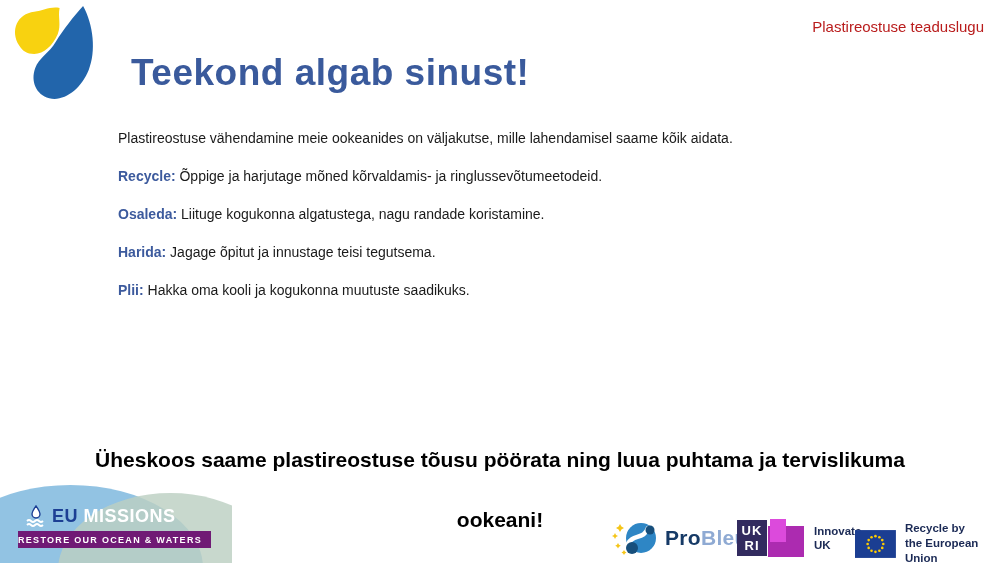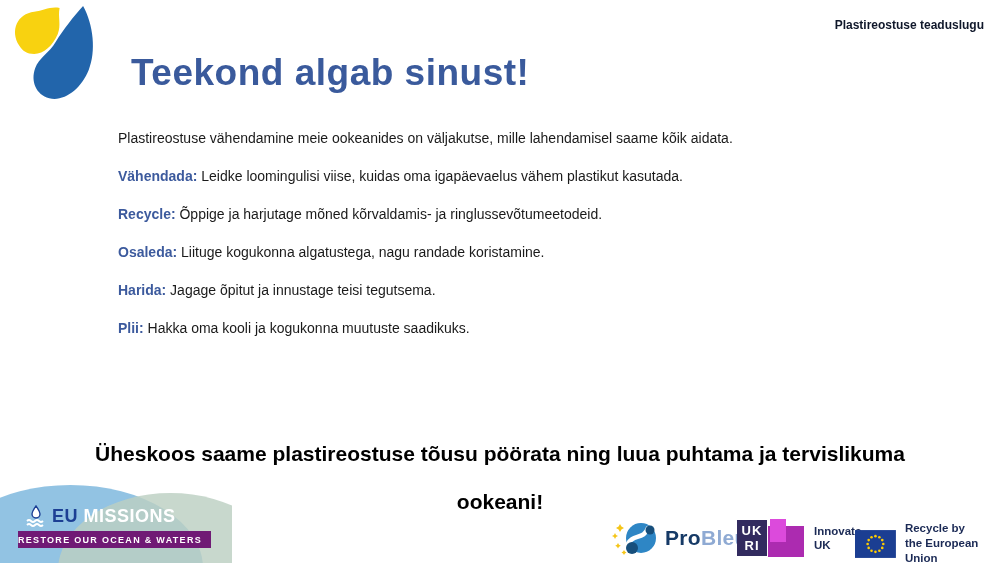--- a/index.html
+++ b/index.html
@@ -5,39 +5,39 @@
   html,body { margin:0; padding:0; background:#e8e8e8; }
   .slide {
     position:relative; width:1000px; height:563px; background:#ffffff;
     font-family:"Liberation Sans", sans-serif; overflow:hidden; margin:0 auto;
   }
   
   .journey-logo { position:absolute; left:6px; top:4px; }
   
   .corner-label {
     position:absolute; top:18px; right:16px;
-    font-size:12px; font-weight:bold; color:#0f172a;
+    font-size:15px; font-weight:normal; color:#b91c1c;
   }
   
   .title {
     position:absolute; left:119px; top:40px; margin:12px;
     font-size:37px; font-weight:bold; color:#3A5A9C; letter-spacing:0.5px;
   }
   
   .body {
     position:absolute; left:118px; top:119px; width:835px;
     font-size:14px; line-height:38px; color:#1a1a1a;
   }
   .body p { margin:0; }
   .step-label { color:#3C5A9D; font-weight:bold; }
   
   .conclusion {
     position:absolute; top:430px; left:50%; transform:translateX(-50%);
     width:880px; text-align:center;
-    font-size:21px; font-weight:bold; color:#000; line-height:48px;
+    font-size:21px; font-weight:bold; color:#000; line-height:60px;
   }
   
   .eu-missions {
     position:absolute; left:0; bottom:0; width:232px; height:82px; overflow:hidden;
   }
   .wave-blue {
     position:absolute; left:-62px; top:4px; width:265px; height:165px;
     background:#8CC0E1; border-radius:50%; opacity:0.95;
   }
   .wave-green {
@@ -85,21 +85,20 @@
     <path fill="#F8D210" d="M14,44 C4,28 12,10 30,8 C40,7 47,2 57,4 C55,14 59,22 55,32 C50,44 40,53 30,53 C22,53 18,50 14,44 Z"></path>
     <path fill="#2265AB" d="M82,2 C93,22 96,50 88,70 C80,90 62,104 46,100 C32,96 26,82 31,68 C35,57 46,52 53,40 C61,27 72,13 82,2 Z"></path>
   </svg>
 
   <div class="corner-label">Plastireostuse teaduslugu</div>
 
   <h1 class="title">Teekond algab sinust!</h1>
 
   <div class="body">
     <p>Plastireostuse vähendamine meie ookeanides on väljakutse, mille lahendamisel saame kõik aidata.</p>
-    <p><span class="step-label">Vähendada:</span><span> Leidke loomingulisi viise, kuidas oma igapäevaelus vähem plastikut kasutada.</span></p>
     <p><span class="step-label">Recycle:</span><span> Õppige ja harjutage mõned kõrvaldamis- ja ringlussevõtumeetodeid.</span></p>
     <p><span class="step-label">Osaleda:</span><span> Liituge kogukonna algatustega, nagu randade koristamine.</span></p>
     <p><span class="step-label">Harida:</span><span> Jagage õpitut ja innustage teisi tegutsema.</span></p>
     <p><span class="step-label">Plii:</span><span> Hakka oma kooli ja kogukonna muutuste saadikuks.</span></p>
   </div>
 
   <div class="conclusion">Üheskoos saame plastireostuse tõusu pöörata ning luua puhtama ja tervislikuma ookeani!</div>
 
   <div class="eu-missions">
     <div class="wave-blue"></div>

